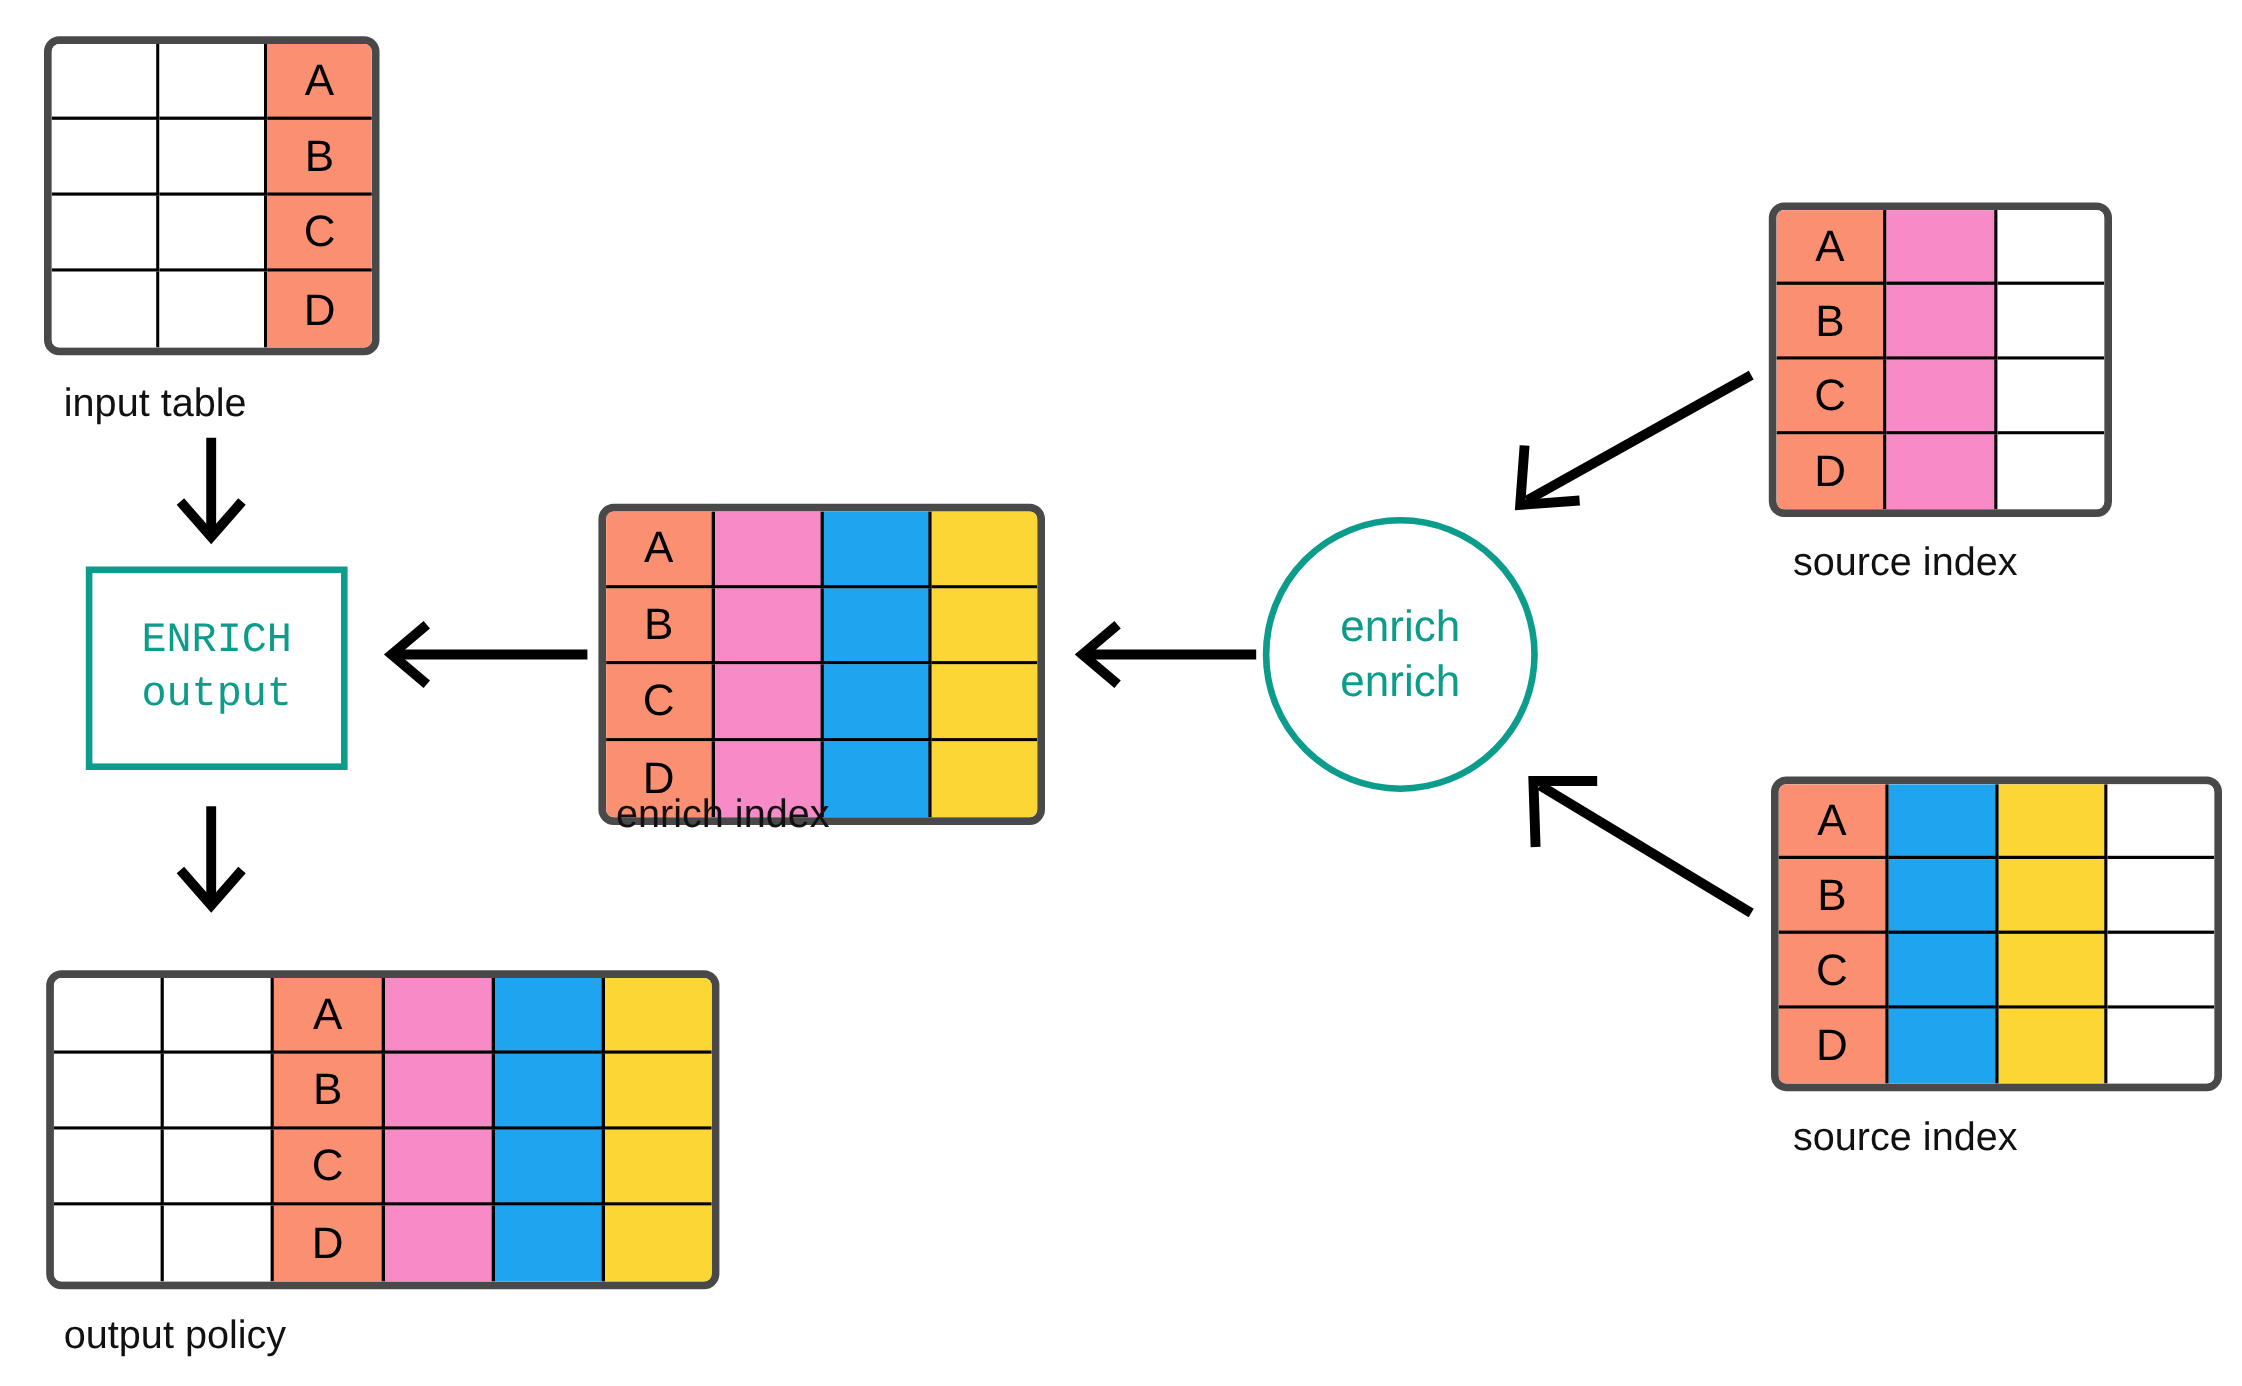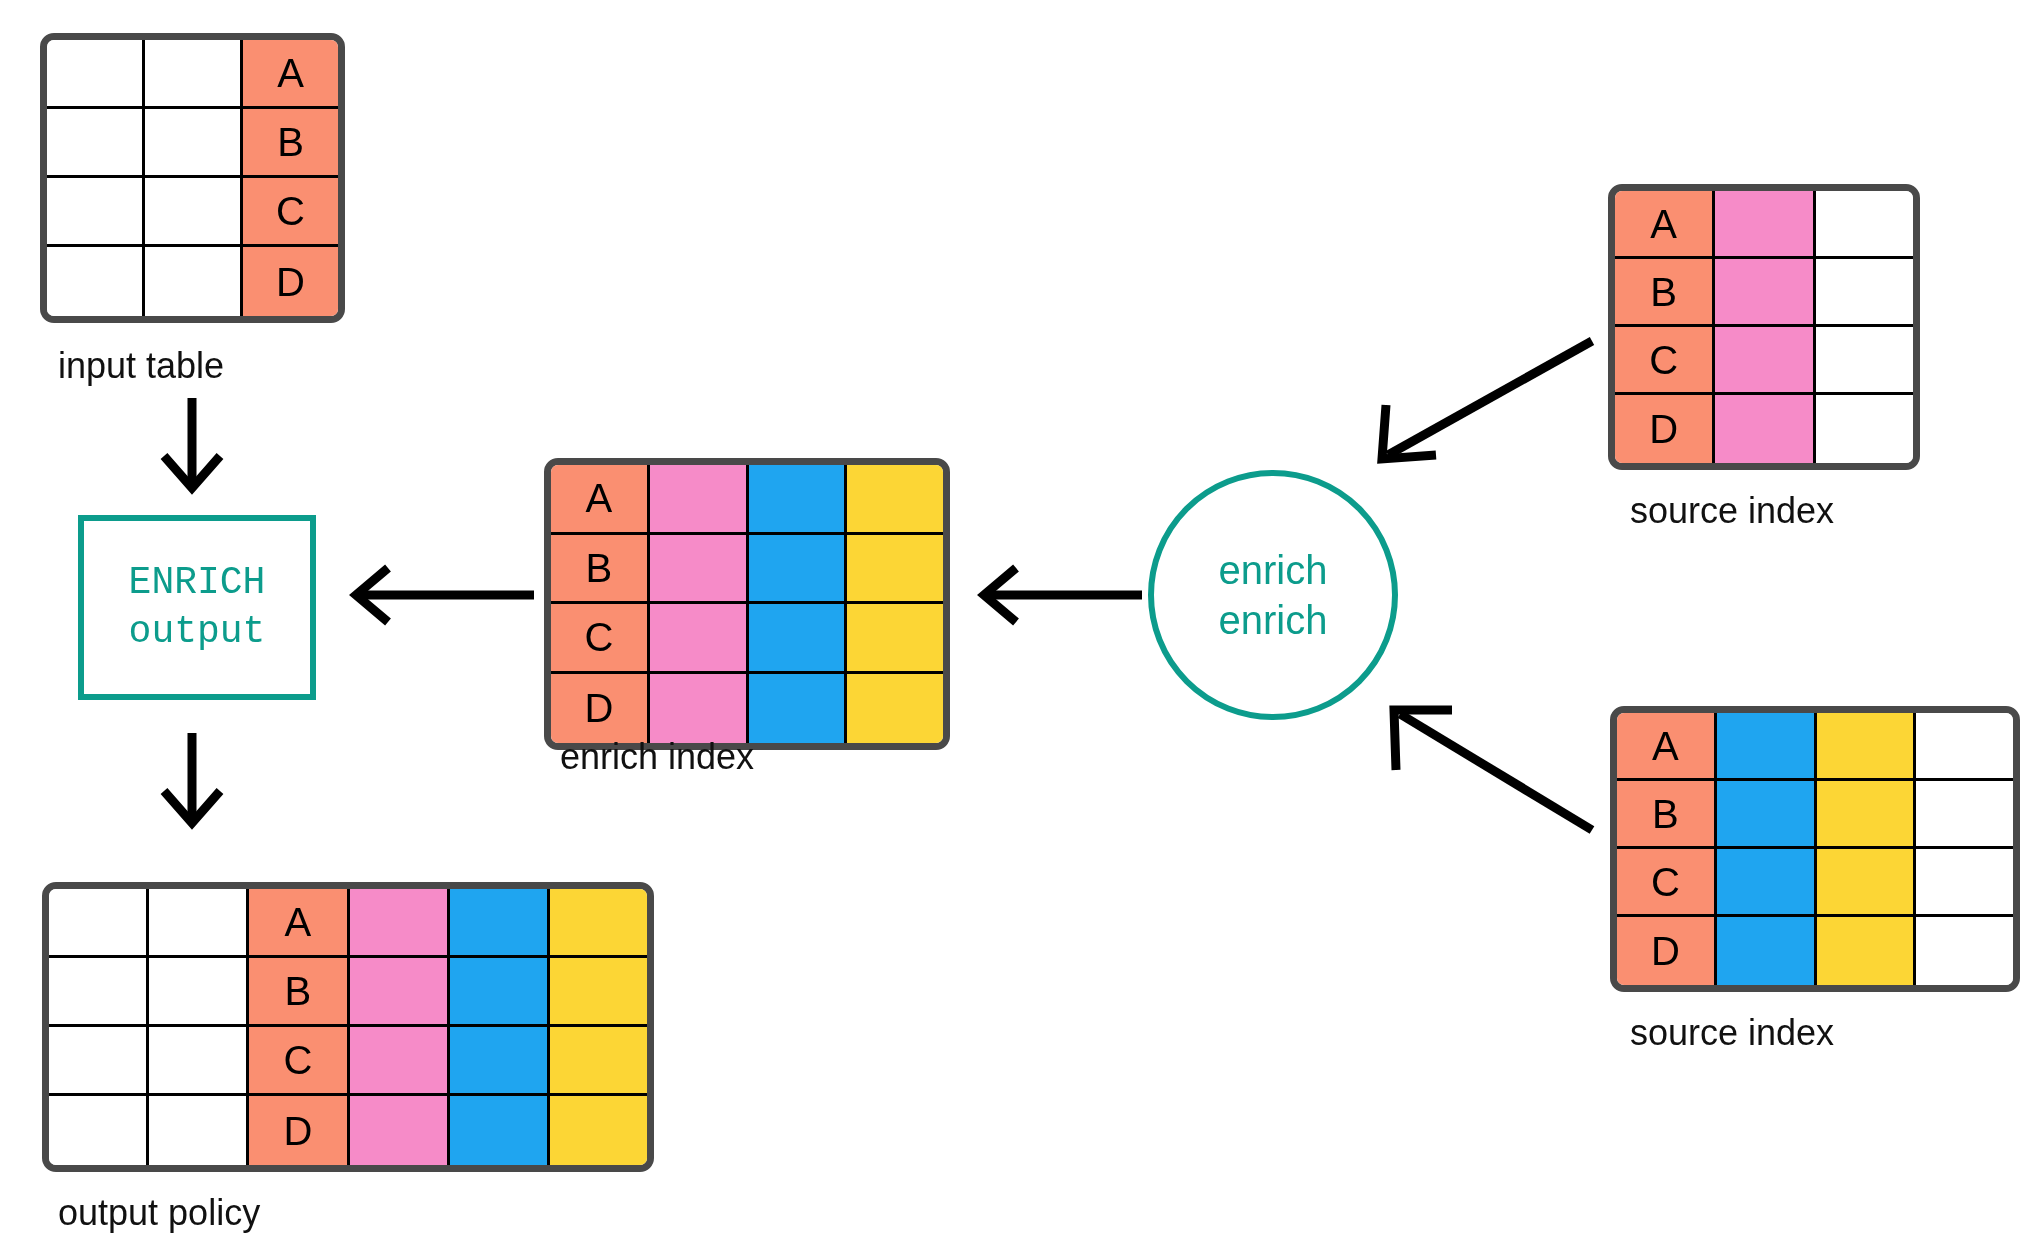--- a/index.html
+++ b/index.html
@@ -211,21 +211,21 @@
       <div class="tcell" style="background:#1FA5F0;"></div>
       <div class="tcell" style="background:#FCD635;"></div>
     </div>
     <div class="trow">
       <div class="tcell" style="background:#FA8F71;">D</div>
       <div class="tcell" style="background:#F68BC8;"></div>
       <div class="tcell" style="background:#1FA5F0;"></div>
       <div class="tcell" style="background:#FCD635;"></div>
     </div>
   </div>
-  <div class="caption" style="left:560px; top:736px;">enrich index</div>
+  <div class="caption" style="left:560px; top:719px;">enrich index</div>
 
   <svg class="arrow-svg" style="left:966px; top:560px; width:180px; height:70px;" viewBox="0 0 180 70">
     <line x1="176" y1="35" x2="22" y2="35"></line>
     <polyline points="50,8 18,35 50,62"></polyline>
   </svg>
 
   <div class="policy-circle" style="left:1148px; top:470px; width:250px; height:250px;">
     <div>enrich</div>
     <div>enrich</div>
   </div>

